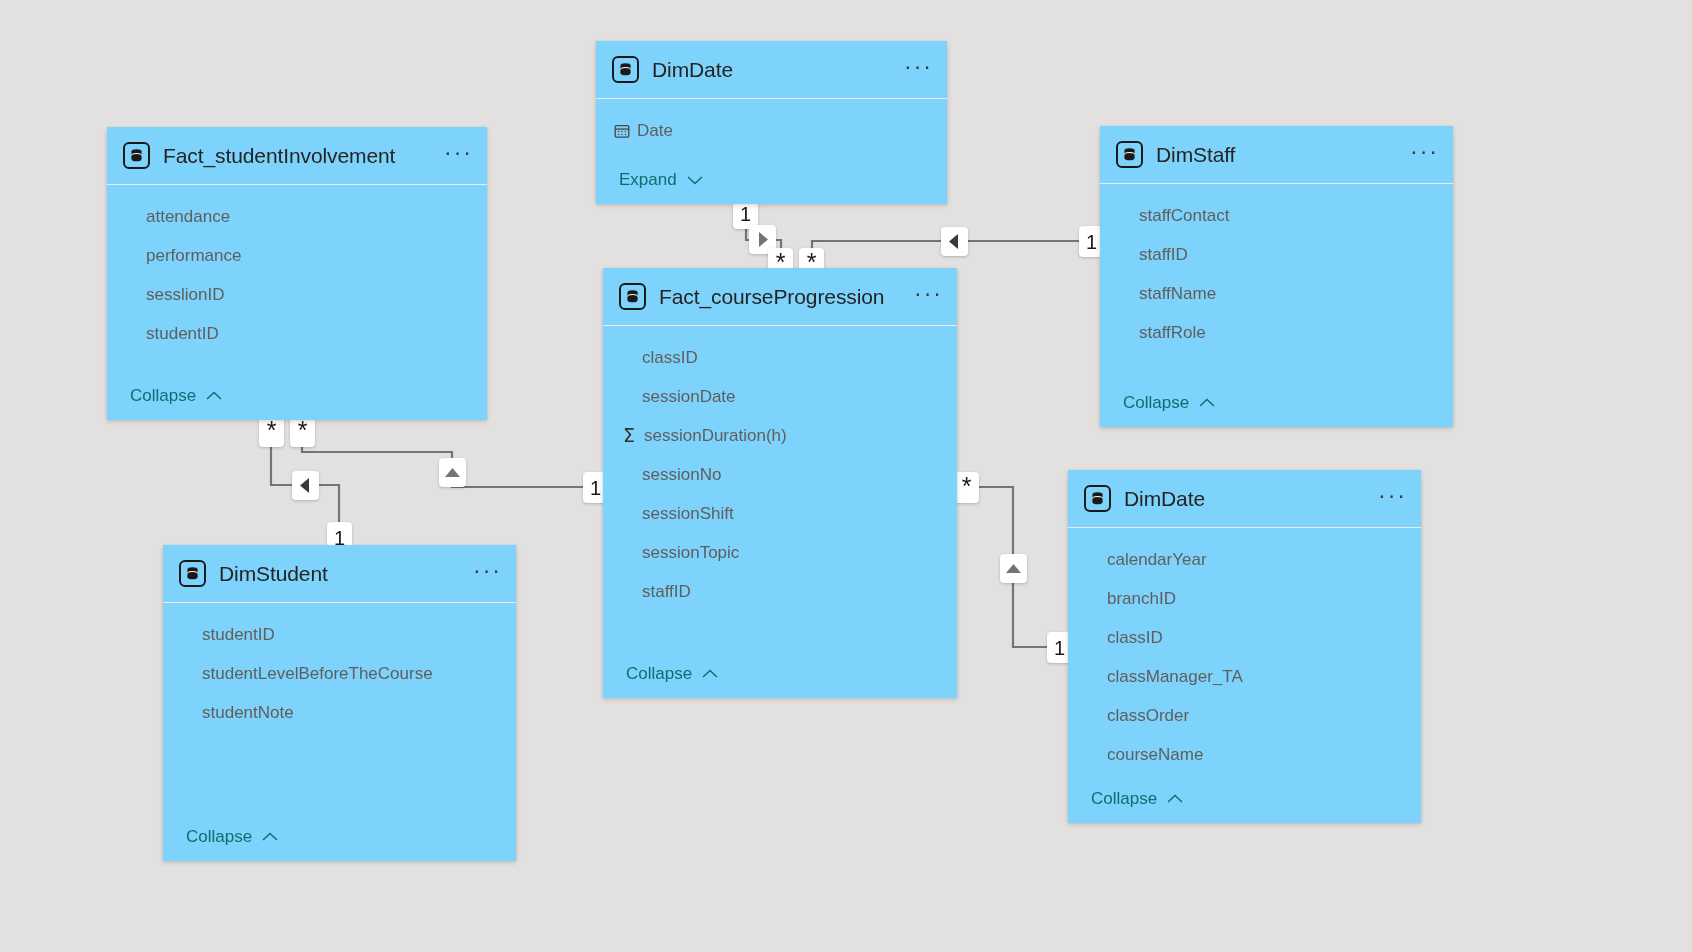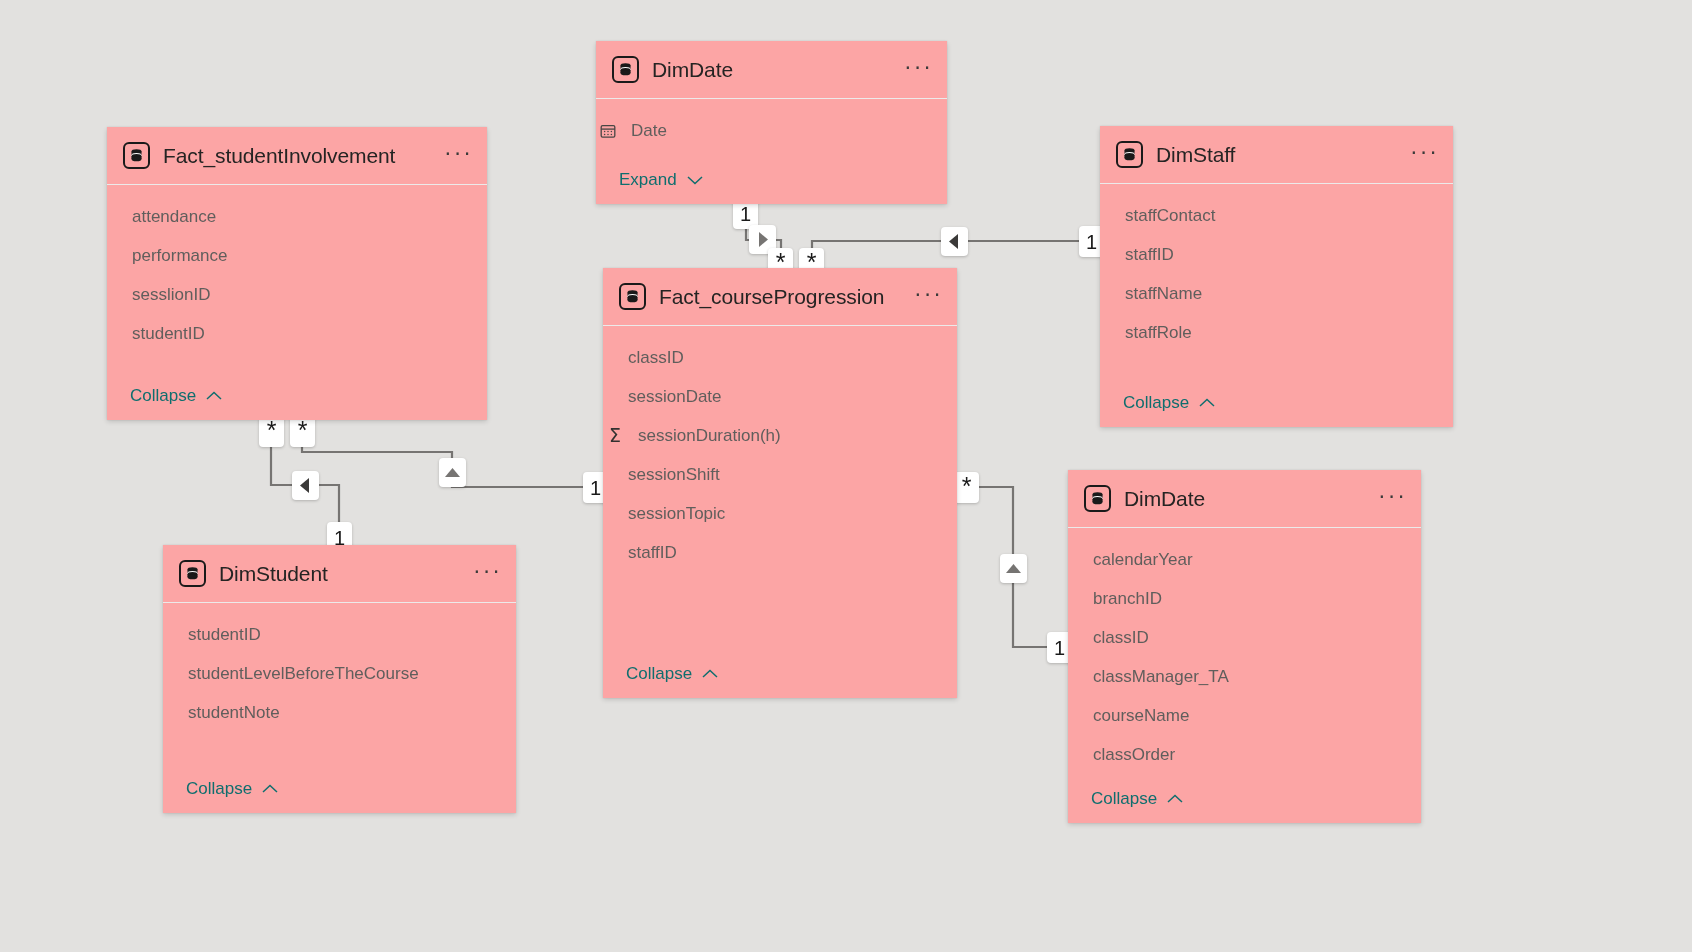--- a/index.html
+++ b/index.html
@@ -43,21 +43,21 @@
     line-height: 1;
     font-family: "Liberation Sans", sans-serif;
   }
   .badge.card.many { font-size: 25px; padding-bottom: 2px; }
   .badge.arrow { width: 27px; height: 29px; }
   .badge.arrow svg { display: block; }
 
   
   .table-card {
     position: absolute;
-    background: #fca5a5;
+    background: #7dd3fc;
     box-shadow: 0 1.6px 5px rgba(0,0,0,0.16), 0 0.3px 1.2px rgba(0,0,0,0.12);
     z-index: 6;
     display: flex;
     flex-direction: column;
   }
   .tc-header {
     display: flex;
     align-items: center;
     height: 58px;
     padding: 0 14px 0 16px;
@@ -91,25 +91,24 @@
     margin-top: 20px;
   }
   .tc-fields {
     padding: 12px 0 4px 0;
     flex: 1 1 auto;
   }
   .field-row {
     display: flex;
     align-items: center;
     height: 39px;
-    padding-left: 25px;
+    padding-left: 39px;
     font-size: 17px;
     color: #605e5c;
     white-space: nowrap;
-    gap: 8px;
   }
   .field-icon {
     width: 22px;
     margin-left: -24px;
     margin-right: 4px;
     display: inline-flex;
     align-items: center;
     justify-content: center;
     color: #484644;
     flex: 0 0 22px;
@@ -344,40 +343,43 @@
         <span class="field-label">classID</span>
       </div>
       <div class="field-row">
         <span class="field-label">sessionDate</span>
       </div>
       <div class="field-row">
         <span class="field-icon sigma">Σ</span>
         <span class="field-label">sessionDuration(h)</span>
       </div>
       <div class="field-row">
+        <span class="field-label">sessionNo</span>
+      </div>
+      <div class="field-row">
         <span class="field-label">sessionShift</span>
       </div>
       <div class="field-row">
         <span class="field-label">sessionTopic</span>
       </div>
       <div class="field-row">
         <span class="field-label">staffID</span>
       </div>
     </div>
     <div class="tc-footer">
       <span class="toggle-link">
         <span>Collapse</span>
         <svg width="16" height="10" viewBox="0 0 16 10" aria-hidden="true">
           <polyline points="1,8 8,1.5 15,8" fill="none" stroke="#0f6e6e" stroke-width="1.5"></polyline>
         </svg>
       </span>
     </div>
   </div>
 
-  <div class="table-card" style="left:163px; top:545px; width:353px; height:268px;">
+  <div class="table-card" style="left:163px; top:545px; width:353px; height:316px;">
     <div class="tc-header">
       <span class="tbl-icon">
         <svg width="15" height="15" viewBox="0 0 15 15" aria-hidden="true">
           <ellipse cx="7.5" cy="3.6" rx="5" ry="2.3" fill="#1a1a1a"></ellipse>
           <rect x="2.5" y="3.6" width="10" height="3.4" fill="#1a1a1a"></rect>
           <ellipse cx="7.5" cy="7.2" rx="5" ry="2.2" fill="#ffffff"></ellipse>
           <ellipse cx="7.5" cy="8.4" rx="5" ry="2.3" fill="#1a1a1a"></ellipse>
           <rect x="2.5" y="8.4" width="10" height="2.6" fill="#1a1a1a"></rect>
           <ellipse cx="7.5" cy="11" rx="5" ry="2.3" fill="#1a1a1a"></ellipse>
         </svg>
@@ -428,25 +430,25 @@
       <div class="field-row">
         <span class="field-label">branchID</span>
       </div>
       <div class="field-row">
         <span class="field-label">classID</span>
       </div>
       <div class="field-row">
         <span class="field-label">classManager_TA</span>
       </div>
       <div class="field-row">
+        <span class="field-label">classOrder</span>
+      </div>
+      <div class="field-row">
         <span class="field-label">courseName</span>
       </div>
-      <div class="field-row">
-        <span class="field-label">classOrder</span>
-      </div>
     </div>
     <div class="tc-footer">
       <span class="toggle-link">
         <span>Collapse</span>
         <svg width="16" height="10" viewBox="0 0 16 10" aria-hidden="true">
           <polyline points="1,8 8,1.5 15,8" fill="none" stroke="#0f6e6e" stroke-width="1.5"></polyline>
         </svg>
       </span>
     </div>
   </div>

